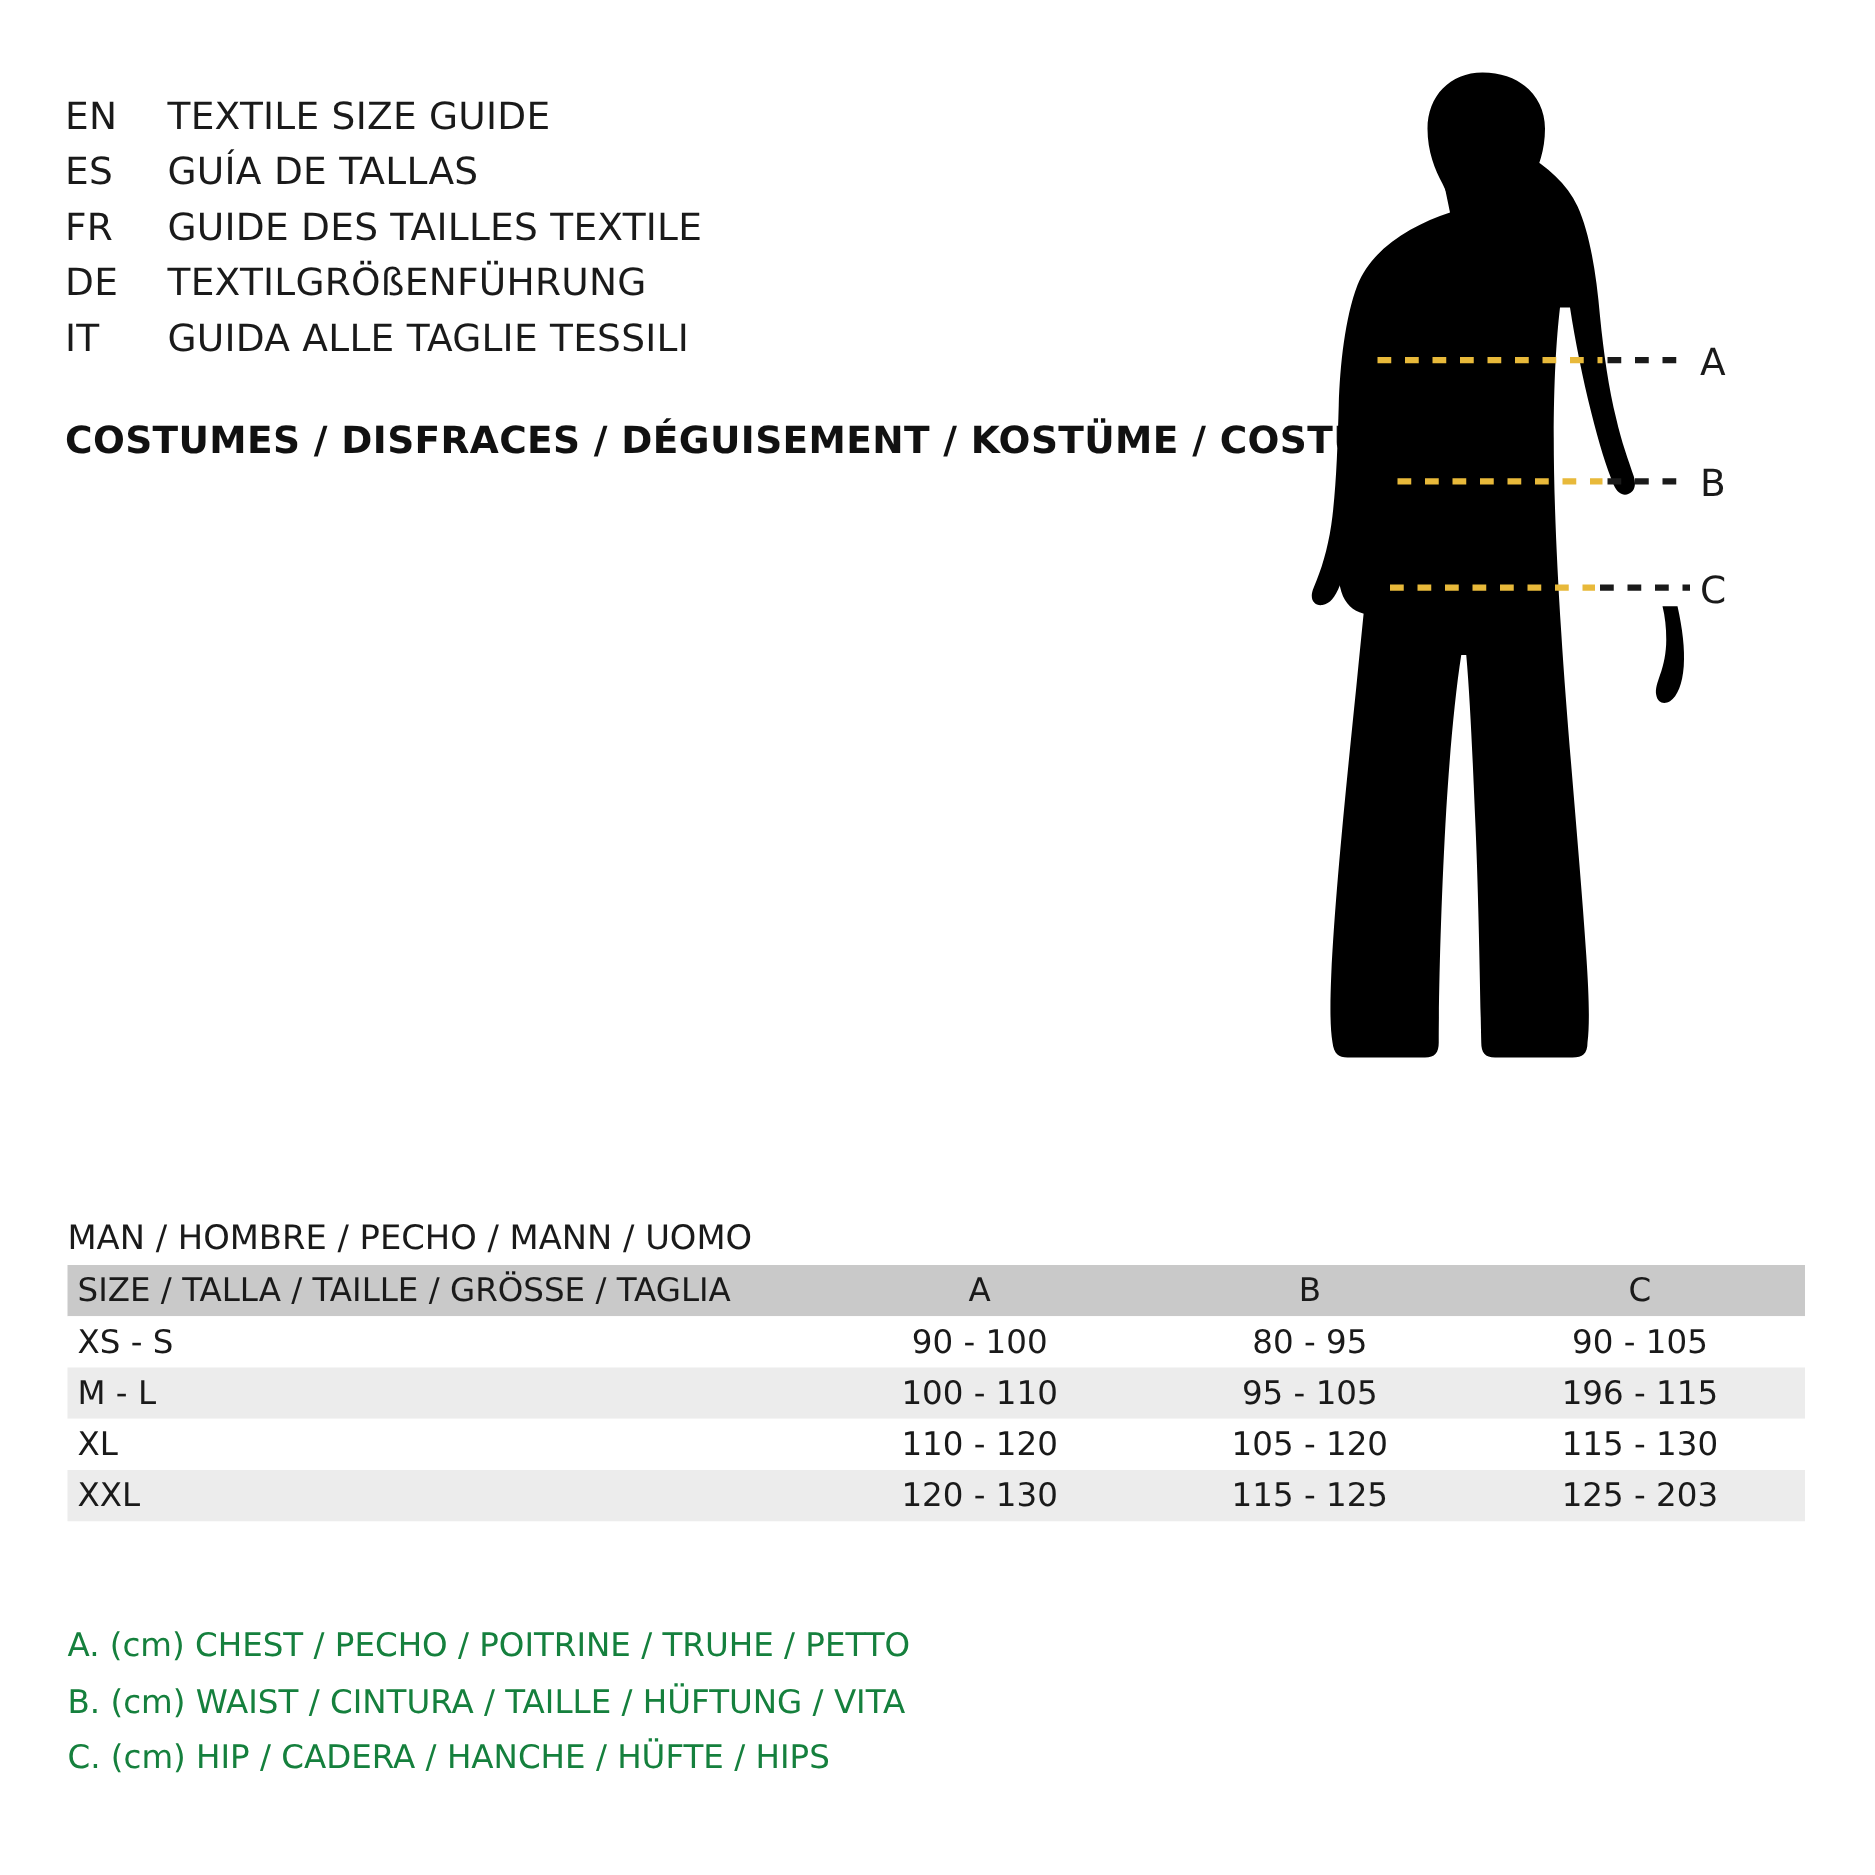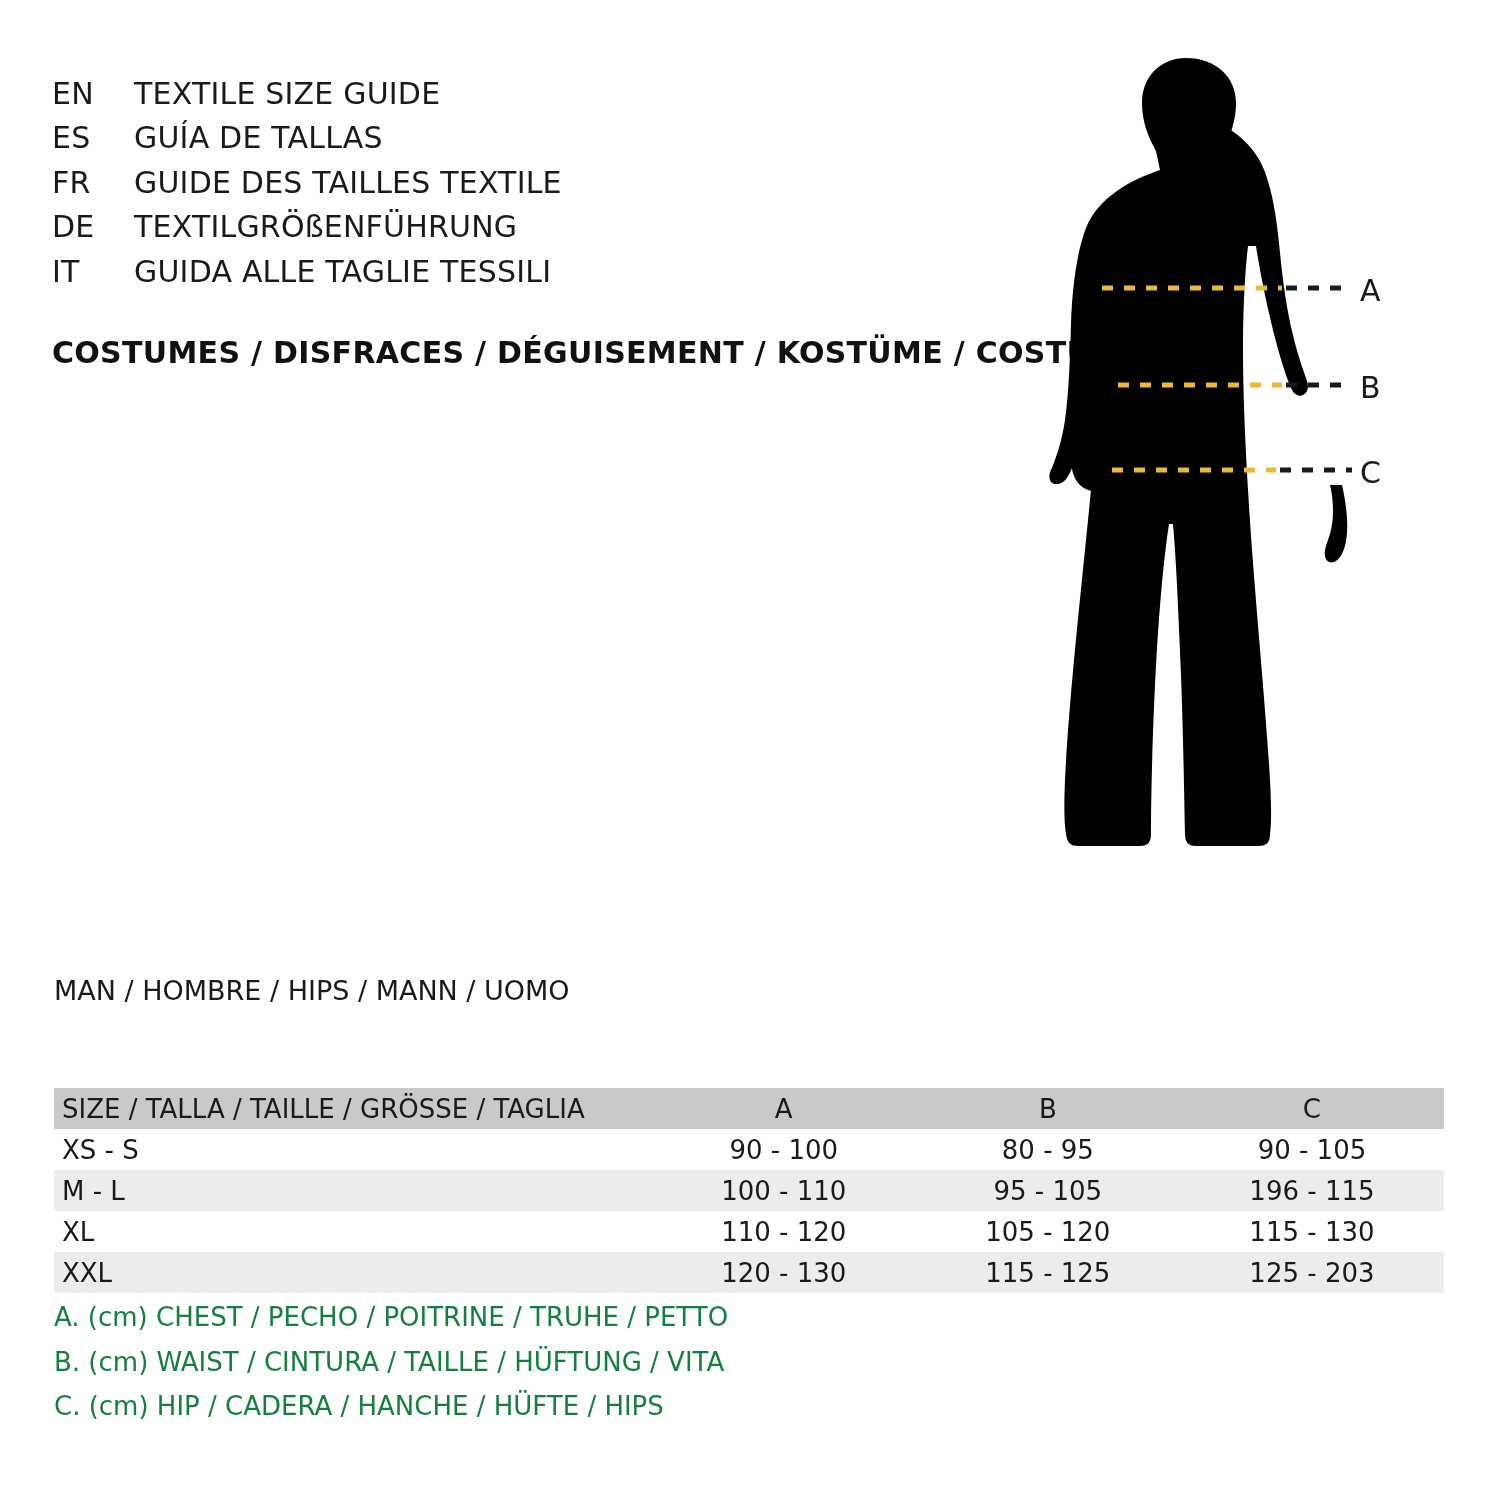--- a/index.html
+++ b/index.html
@@ -77,21 +77,21 @@
     position: absolute;
     left: 54px;
     top: 975px;
     font-size: 27px;
     color: #1a1a1a;
     white-space: nowrap;
   }
   table.size-table {
     position: absolute;
     left: 54px;
-    top: 1088px;
+    top: 1012px;
     width: 1390px;
     border-collapse: collapse;
     font-size: 26px;
     color: #1a1a1a;
   }
   table.size-table th,
   table.size-table td {
     padding: 0;
     height: 41px;
     font-weight: normal;
@@ -247,21 +247,21 @@
     </g>
     <g stroke="#1a1a1a" stroke-width="5" stroke-dasharray="11 11">
       <line x1="290" y1="440" x2="362" y2="440"></line>
     </g>
   </svg>
   <span class="measure-label label-a">A</span>
   <span class="measure-label label-b">B</span>
   <span class="measure-label label-c">C</span>
 </div>
 
-<div class="table-title">MAN / HOMBRE / HIPS / MANN / UOMO</div>
+<div class="table-title">MAN / HOMBRE / PECHO / MANN / UOMO</div>
 
 <table class="size-table">
   <colgroup>
     <col class="c-size">
       <col class="c-a">
       <col class="c-b">
       <col class="c-c">
   </colgroup>
   <thead>
     <tr class="head-row">

